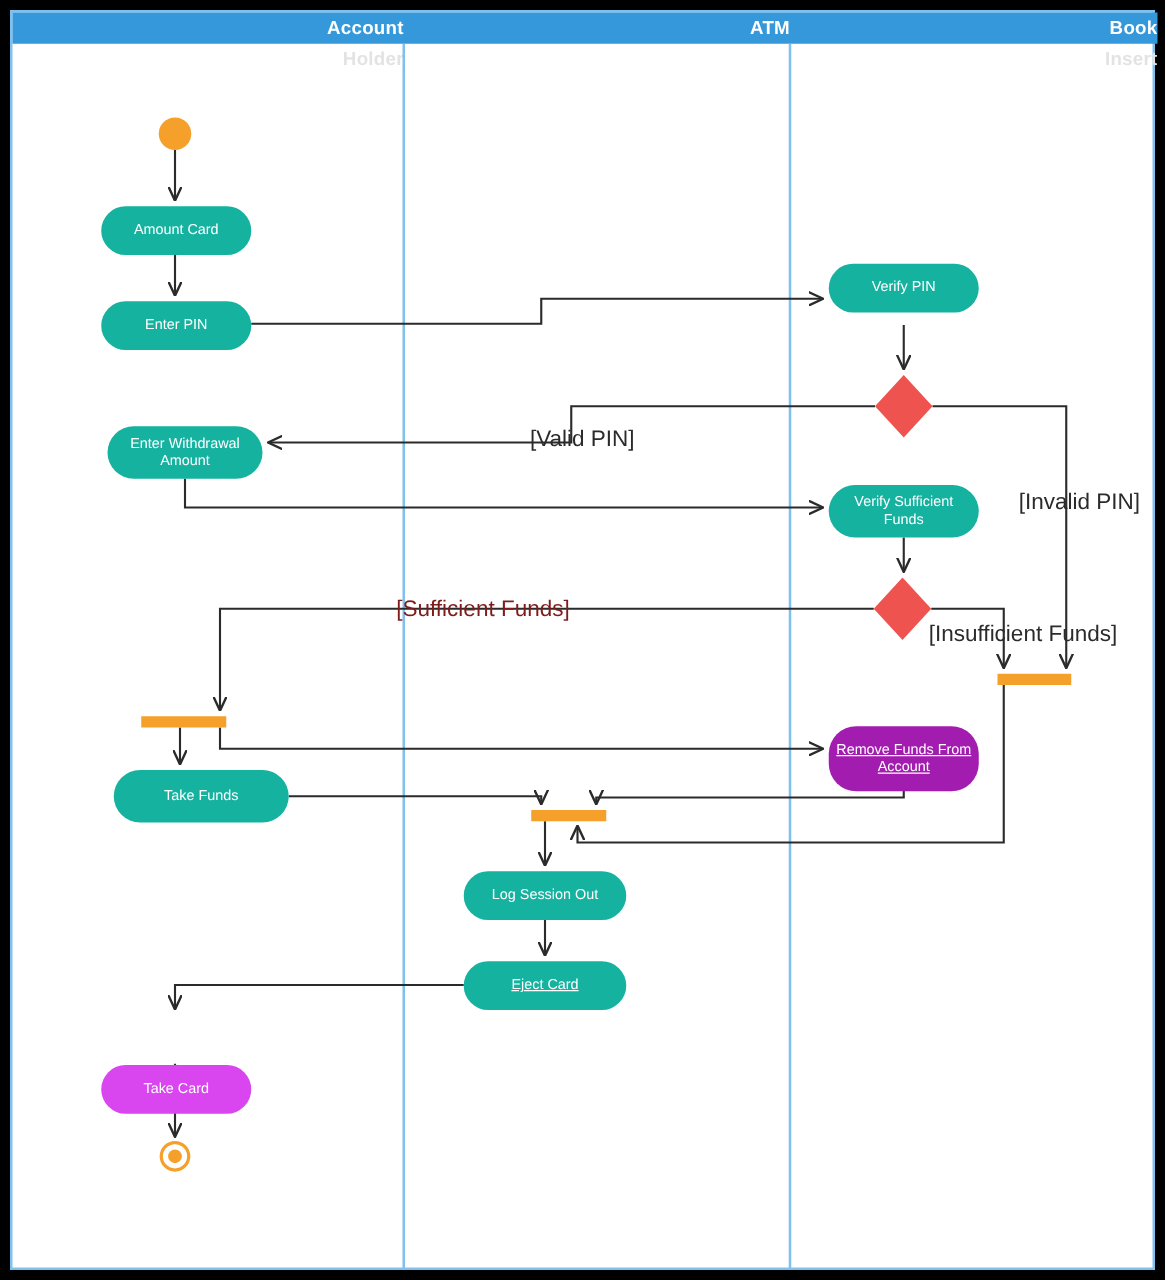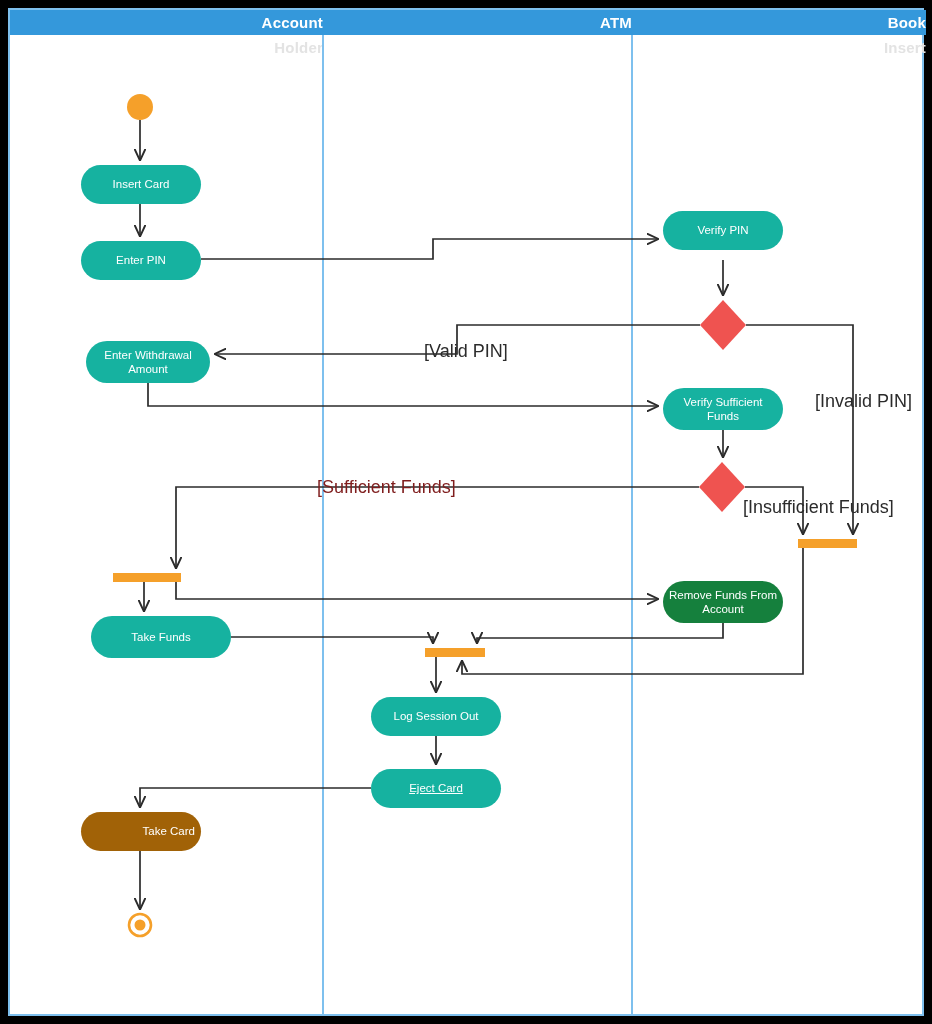--- a/index.html
+++ b/index.html
@@ -152,47 +152,47 @@
           <rect x="415" y="638" width="60" height="9" fill="#f5a02a"></rect>
           <g>
             <circle cx="130" cy="915" r="11" fill="#ffffff" stroke="#f5a02a" stroke-width="2.6"></circle>
             <circle cx="130" cy="915" r="5.5" fill="#f5a02a"></circle>
           </g>
         </g>
     </svg>
 
     <div id="nodes-layer">
         <div class="node" style="left: 71px; top: 155px; width: 120px; height: 39px; background: rgb(22, 178, 160); color: rgb(255, 255, 255);">
-          <span>Insert Card</span>
+          <span>Amount Card</span>
         </div>
         <div class="node" style="left: 71px; top: 231px; width: 120px; height: 39px; background: rgb(22, 178, 160); color: rgb(255, 255, 255);">
           <span>Enter PIN</span>
         </div>
         <div class="node" style="left: 653px; top: 201px; width: 120px; height: 39px; background: rgb(22, 178, 160); color: rgb(255, 255, 255);">
           <span>Verify PIN</span>
         </div>
         <div class="node" style="left: 76px; top: 331px; width: 124px; height: 42px; background: rgb(22, 178, 160); color: rgb(255, 255, 255);">
           <span>Enter Withdrawal Amount</span>
         </div>
         <div class="node" style="left: 653px; top: 378px; width: 120px; height: 42px; background: rgb(22, 178, 160); color: rgb(255, 255, 255);">
           <span>Verify Sufficient Funds</span>
         </div>
-        <div class="node" style="left: 653px; top: 571px; width: 120px; height: 42px; background: #15803d; color: rgb(255, 255, 255);">
+        <div class="node" style="left: 653px; top: 571px; width: 120px; height: 52px; background: #a21caf; color: rgb(255, 255, 255); text-decoration: underline;">
           <span>Remove Funds From Account</span>
         </div>
         <div class="node" style="left: 81px; top: 606px; width: 140px; height: 42px; background: rgb(22, 178, 160); color: rgb(255, 255, 255);">
           <span>Take Funds</span>
         </div>
         <div class="node" style="left: 361px; top: 687px; width: 130px; height: 39px; background: rgb(22, 178, 160); color: rgb(255, 255, 255);">
           <span>Log Session Out</span>
         </div>
         <div class="node" style="left: 361px; top: 759px; width: 130px; height: 39px; background: rgb(22, 178, 160); color: rgb(255, 255, 255); text-decoration: underline;">
           <span>Eject Card</span>
         </div>
-        <div class="node" style="left: 71px; top: 802px; width: 120px; height: 39px; background: #a16207; color: rgb(255, 255, 255); justify-content: flex-end;">
+        <div class="node" style="left: 71px; top: 842px; width: 120px; height: 39px; background: #d946ef; color: rgb(255, 255, 255);">
           <span>Take Card</span>
         </div>
       </div>
     <div id="labels-layer">
         <div class="edge-label" style="left: 414px; top: 331px; color: rgb(43, 43, 43);">[Valid PIN]</div>
         <div class="edge-label" style="left: 805px; top: 381px; color: rgb(43, 43, 43);">[Invalid PIN]</div>
         <div class="edge-label" style="left: 307px; top: 467px; color: #7f1d1d;">[Sufficient Funds]</div>
         <div class="edge-label" style="left: 733px; top: 487px; color: rgb(43, 43, 43);">[Insufficient Funds]</div>
       </div>
 

